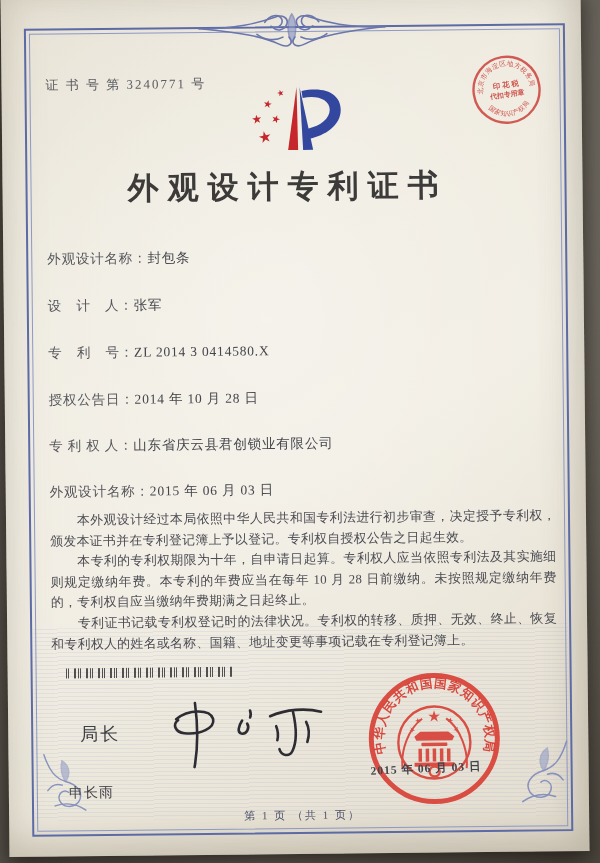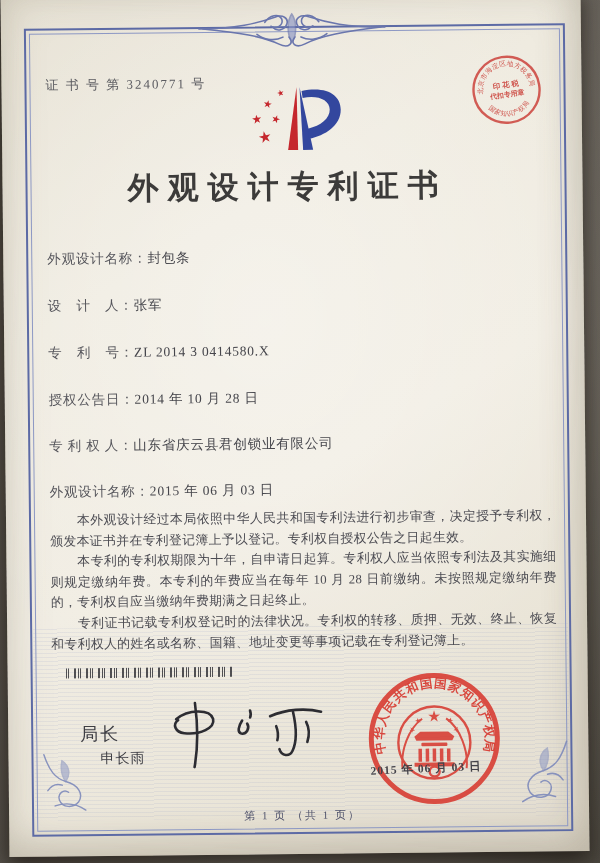--- a/index.html
+++ b/index.html
@@ -41,21 +41,21 @@
   .field{position:absolute;left:44px;z-index:4;font-size:13.5px;color:#505056;letter-spacing:.8px;white-space:nowrap;}
   .field .flabel{color:#55555b;}
   .field .fvalue{color:#46464c;}
   .body-text{position:absolute;left:44px;width:506px;top:518px;z-index:4;
              font-size:12.8px;line-height:20.6px;color:#4b4b52;text-align:justify;}
   .body-text p{margin:0;text-indent:2.1em;letter-spacing:.4px;}
   .barcode{position:absolute;left:58px;top:676px;width:168px;height:10px;z-index:4;opacity:.82;
     background:
       repeating-linear-gradient(90deg,#2e2e33 0 1.5px,transparent 1.5px 2.5px,#2e2e33 2.5px 3.2px,transparent 3.2px 6px,#2e2e33 6px 6.8px,transparent 6.8px 8.2px,#2e2e33 8.2px 10.5px,transparent 10.5px 12px);}
   .sig-title{position:absolute;left:60px;top:730px;z-index:4;font-family:Liberation Sans, sans-serif;font-size:18px;color:#3d3d43;letter-spacing:2px;margin-left:12px;}
-  .sig-name{position:absolute;left:60px;top:758px;z-index:4;font-family:"Liberation Sans","DejaVu Sans",sans-serif;font-size:14px;color:#3d3d43;letter-spacing:1px;margin-left:32px;}
+  .sig-name{position:absolute;left:60px;top:792px;z-index:4;font-family:"Liberation Sans","DejaVu Sans",sans-serif;font-size:14px;color:#3d3d43;letter-spacing:1px;}
   .handsig{position:absolute;left:150px;top:706px;width:175px;height:76px;z-index:4;}
   .big-seal{position:absolute;left:358px;top:682px;width:136px;height:136px;z-index:5;opacity:.95;}
   .seal-date{position:absolute;left:362px;top:772px;width:140px;z-index:6;font-size:11.5px;font-weight:bold;
              color:#434249;letter-spacing:1px;transform:rotate(-2deg);white-space:nowrap;}
   .footer{position:absolute;left:23px;right:16px;top:818px;z-index:4;text-align:center;
           font-size:11px;letter-spacing:2px;color:#50536c;}
   svg text{font-family:"Liberation Serif","DejaVu Serif",serif;}
 </style>
 </head>
 <body>

